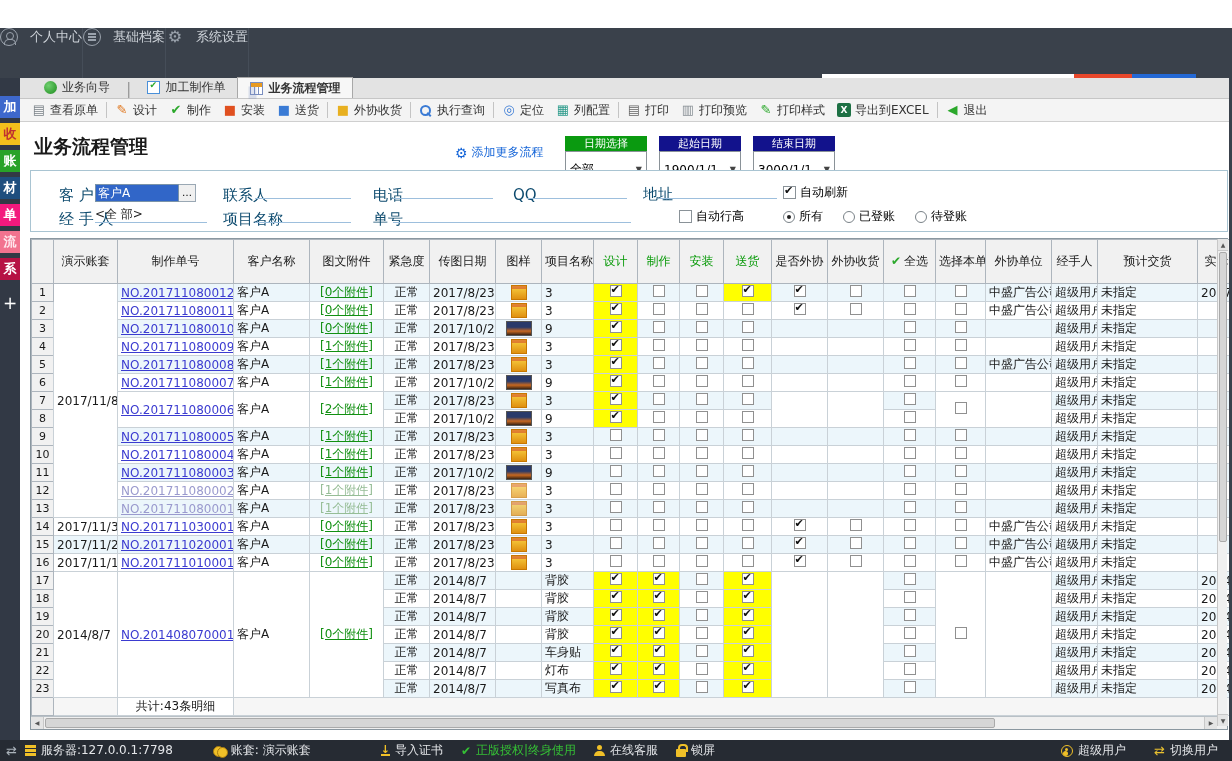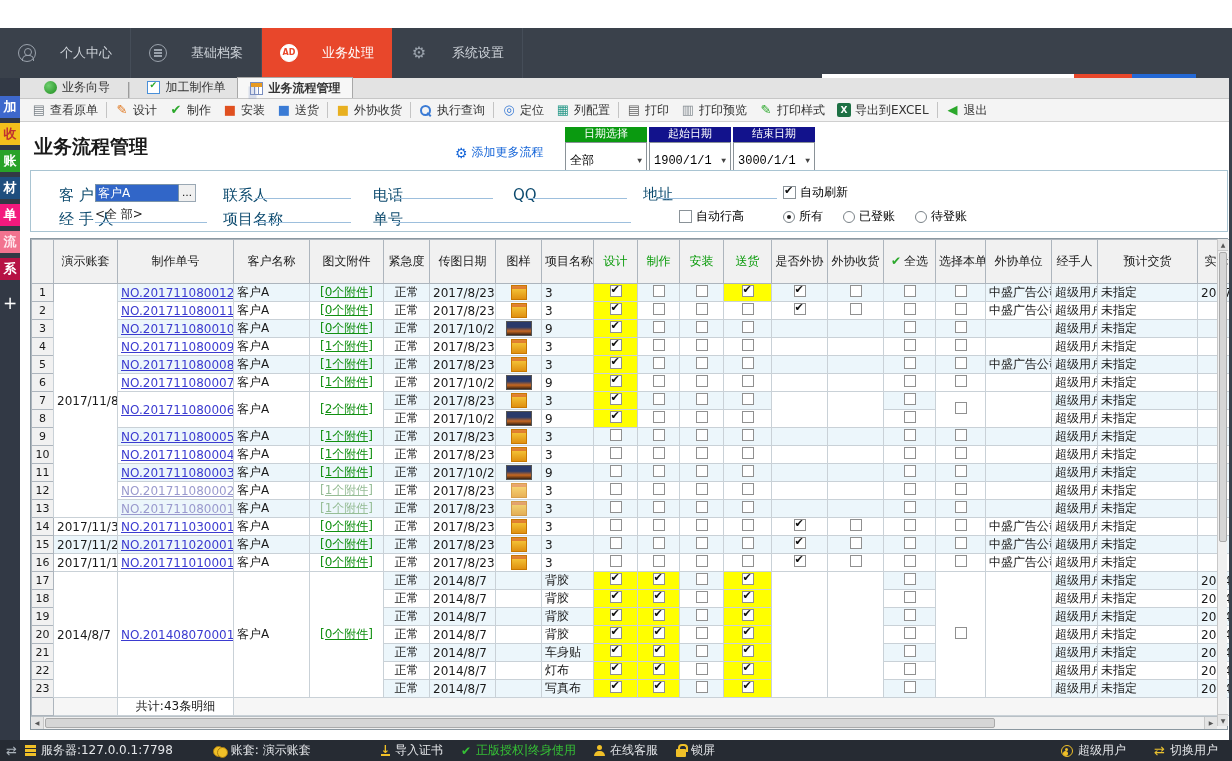--- a/index.html
+++ b/index.html
@@ -12,21 +12,21 @@
   .win-controls { position:absolute; right:4px; top:3px; display:flex; gap:2px; }
   .win-btn { width:30px; height:20px; display:flex; align-items:center; justify-content:center; color:#cfd4da; font-size:13px; background:#3a414b; border:1px solid #4a525d; cursor:default; }
   .win-btn.close { font-size:15px; }
   .shirt { width:13px; height:10px; background:#cfd4da; clip-path:polygon(0 0,32% 0,50% 22%,68% 0,100% 0,100% 42%,78% 42%,78% 100%,22% 100%,22% 42%,0 42%); }
   .doc-glyph { width:11px; height:13px; background:#cfd4da; clip-path:polygon(0 0,100% 0,100% 100%,0 100%); position:relative; }
   .doc-glyph:after{ content:""; position:absolute; left:2px; top:3px; width:7px; height:7px;
      background:repeating-linear-gradient(#2e343d 0 1px,transparent 1px 3px); }
 
   
   .navbar { position:absolute; left:0; top:28px; width:100%; height:50px; background:#3a414b; display:flex; align-items:stretch; }
-  .nav-item { display:flex; align-items:center; gap:24px; padding:0 18px; color:#ced3d9; font-size:13px; border-right:1px solid #454d58; cursor:pointer; }
+  .nav-item { display:flex; align-items:flex-start; gap:12px; padding:0 0; color:#ced3d9; font-size:13px; border-right:1px solid #454d58; cursor:pointer; }
   .nav-item.active { background:#e8472b; color:#fff; border-right:none; }
   .nic { width:18px; height:18px; border:1px solid #9aa2ac; border-radius:50%; position:relative; flex:0 0 auto; }
   .nic-person:before { content:""; position:absolute; left:5px; top:3px; width:6px; height:6px; border:1px solid #9aa2ac; border-radius:50%; }
   .nic-person:after { content:""; position:absolute; left:3px; top:10px; width:10px; height:5px; border:1px solid #9aa2ac; border-bottom:none; border-radius:5px 5px 0 0; }
   .nic-archive:before { content:""; position:absolute; left:4px; top:4px; width:8px; height:2px; background:#9aa2ac; box-shadow:0 3px 0 #9aa2ac,0 6px 0 #9aa2ac; }
   .nic-ad { background:#fff; border:1px solid #fff; color:#e8472b; font-size:8px; font-weight:bold; text-align:center; line-height:16px; }
   .nav-item:not(.active) .nic-ad { background:#e8472b; border-color:#e8472b; color:#fff; }
   .nic-chart { border:none; border-radius:0; }
   .nic-chart:before { content:""; position:absolute; left:1px; bottom:1px; width:4px; height:8px; background:#9aa2ac; box-shadow:6px 0 0 #9aa2ac, 12px -4px 0 #9aa2ac; }
   .nic-hr:before { content:""; position:absolute; left:6px; top:5px; width:2px; height:8px; background:#9aa2ac; box-shadow:4px 0 0 #9aa2ac; }
@@ -74,21 +74,21 @@
   .ic-magnifier:before { content:""; position:absolute; left:1px; top:2px; width:7px; height:7px; border:2px solid #3a7bd5; border-radius:50%; }
   .ic-magnifier:after { content:""; position:absolute; left:9px; top:9px; width:2px; height:5px; background:#3a7bd5; transform:rotate(-45deg); }
   .ic-excel { background:#1e7145; color:#fff; font-size:9px; font-weight:bold; line-height:14px; border-radius:2px; }
 
   
   .main { position:absolute; left:20px; top:122px; right:0; bottom:21px; background:#fff; }
   .right-edge { position:absolute; right:0; top:78px; width:3px; bottom:21px; background:#3a414b; z-index:20; }
   .page-title { position:absolute; left:14px; top:12px; font-size:19px; font-weight:bold; color:#1a1a1a; }
   .add-more { position:absolute; left:435px; top:22px; display:flex; align-items:center; gap:4px; color:#1565d8; font-size:12px; cursor:pointer; }
   .add-more .gear { color:#1565d8; font-size:14px; }
-  .date-panel { position:absolute; left:545px; top:5px; display:flex; gap:2px;font-family:Liberation Mono, monospace; }
+  .date-panel { position:absolute; left:545px; top:14px; display:flex; gap:12px; }
   .dp-col { width:82px; }
   .dp-head { height:15px; color:#fff; font-size:11px; text-align:center; line-height:15px; }
   .dp-val { height:37px; border:1px solid #8a9298; background:#fff; font-size:12px; display:flex; align-items:center; justify-content:space-between; padding:0 4px; cursor:pointer; }
   .dp-val .arr { font-size:8px; color:#444; }
 
   
   .filter-panel { position:absolute; left:10px; top:48px; width:1198px; height:62px; border:1px solid #a9c4d2; background:#fff; }
   .fl { position:absolute; font-size:15px; color:#0c4a6e; white-space:nowrap;margin-left:12px; }
   .f-underline { position:absolute; border-bottom:1px solid #9dbfdd; height:17px; font-size:12px; color:#222; background:transparent; outline:none; border-top:none;border-left:none;border-right:none; font-family:inherit; }
   .cust-input { position:absolute; height:18px; display:flex; }
@@ -169,24 +169,20 @@
 
   <div class="navbar">
     <div id="nav-items" style="display:flex;align-items:stretch;">
         <div class="nav-item">
           <span class="nic nic-person"></span>
           <span class="nav-label">个人中心</span>
         </div>
         <div class="nav-item">
           <span class="nic nic-archive"></span>
           <span class="nav-label">基础档案</span>
-        </div>
-        <div class="nav-item active">
-          <span class="nic nic-ad">AD</span>
-          <span class="nav-label">业务处理</span>
         </div>
         <div class="nav-item">
           <span class="nic nic-gear">⚙</span>
           <span class="nav-label">系统设置</span>
         </div>
       </div>
     <div class="search-group">
       <div class="search-box">
         <span class="mag"></span>
         <input type="text" placeholder="项目/客户/联系人/电话/QQ" style="">

